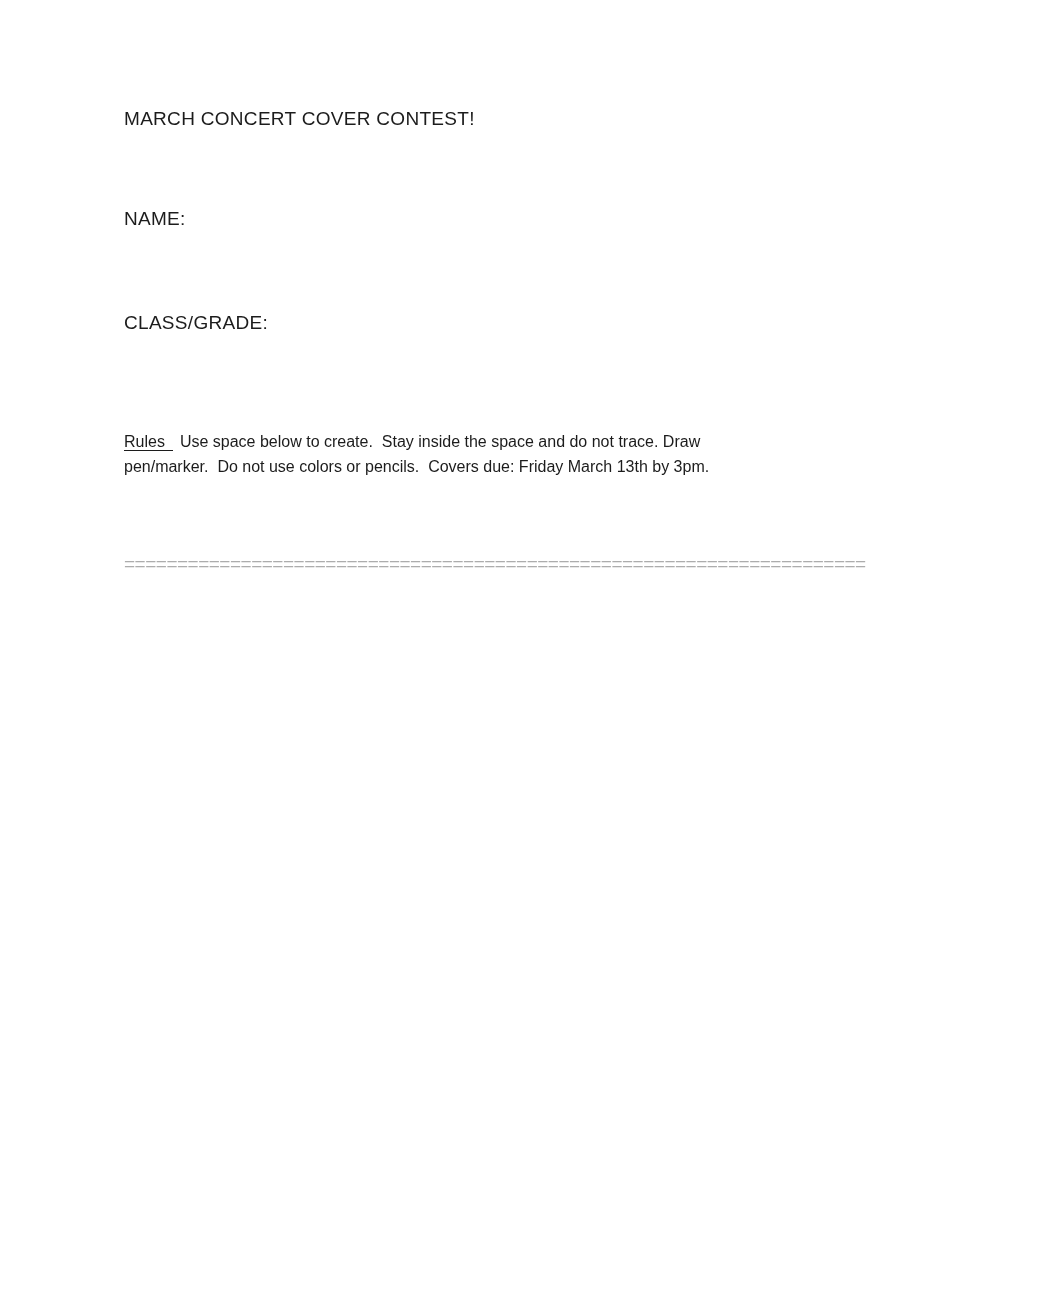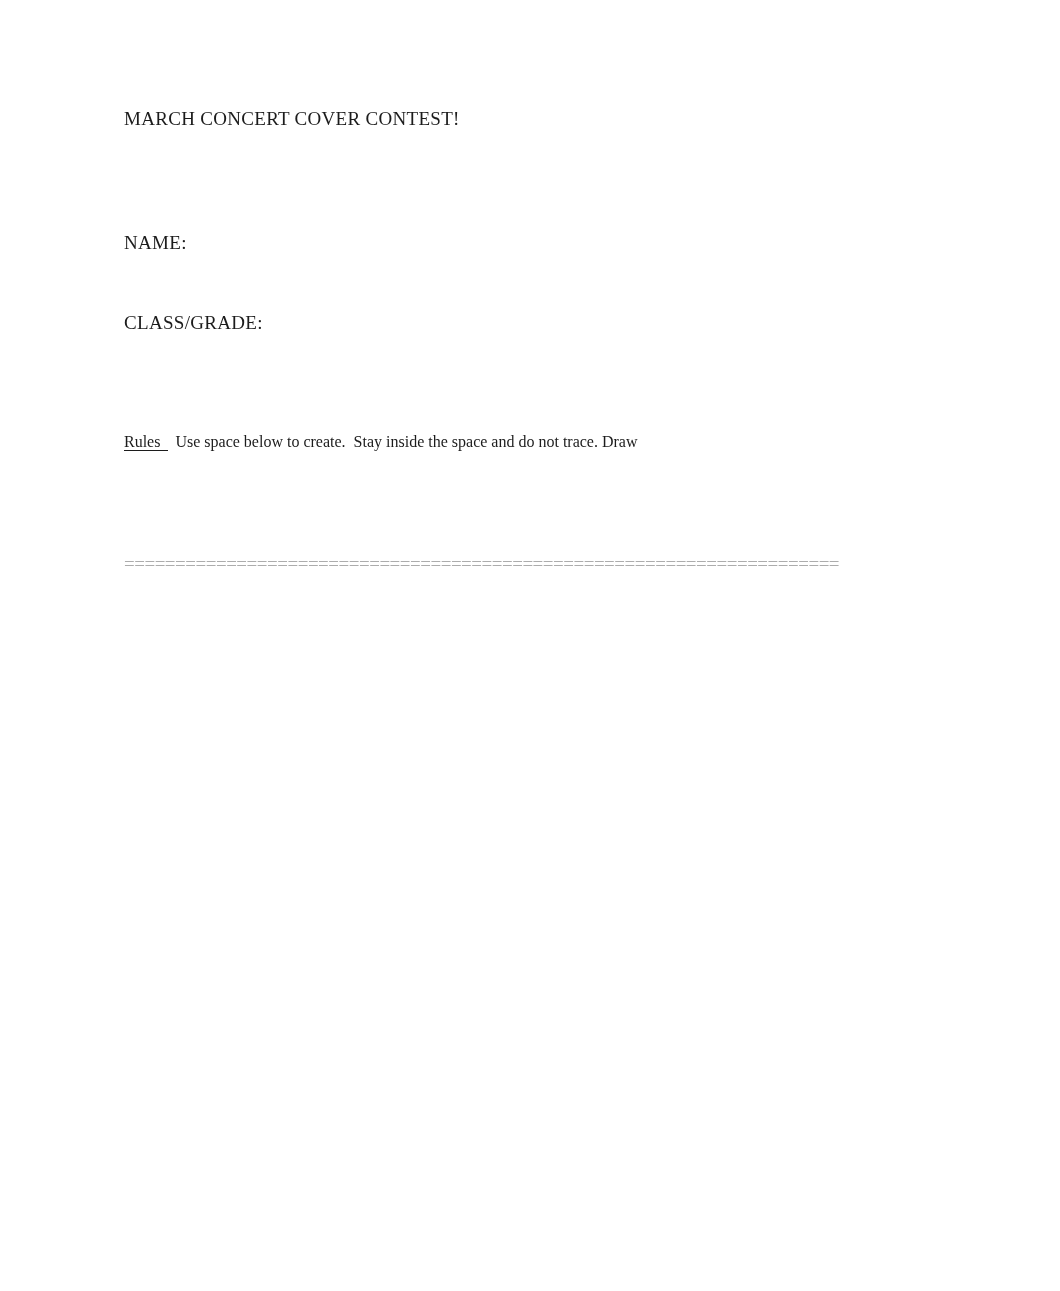--- a/index.html
+++ b/index.html
@@ -5,21 +5,21 @@
   html, body {
     margin: 0;
     padding: 0;
     background: #ffffff;
   }
   .page {
     position: relative;
     width: 1060px;
     height: 1088px;
     background: #ffffff;
-    font-family: Liberation Serif, serif;
+    font-family: Liberation Sans, sans-serif;
     color: #1c1c1c;
     overflow: hidden;
     border-radius: 14px;
   }
   .title {
     position: absolute;
     left: 124px;
     top: 108px;
     margin: 0;
     font-size: 19px;
@@ -28,21 +28,21 @@
     white-space: pre;
   }
   .field-label {
     position: absolute;
     left: 124px;
     margin: 0;
     font-size: 19px;
     letter-spacing: 0.3px;
     white-space: pre;
   }
-  .field-name { top: 232px; }
+  .field-name { top: 208px; }
   .field-class { top: 312px; }
   .rules {
     position: absolute;
     left: 124px;
     top: 429px;
     width: 820px;
     font-size: 16px;
     line-height: 25px;
   }
   .rules-line {
@@ -82,19 +82,20 @@
 <div class="page">
 
   <h1 class="title">MARCH CONCERT COVER CONTEST!</h1>
 
   <div class="field-label field-name">NAME:</div>
 
   <div class="field-label field-class">CLASS/GRADE:</div>
 
   <div class="rules">
     <div class="rules-line"><span class="rules-label">Rules</span><span>Use space below to create.  Stay inside the space and do not trace. Draw</span></div>
+    <div class="rules-line">pen/marker.  Do not use colors or pencils.  Covers due: Friday March 13th by 3pm.</div>
   </div>
 
   <div class="divider">======================================================================</div>
 
   <div class="drawing-area"></div>
 
 </div>
 
 </body></html>

